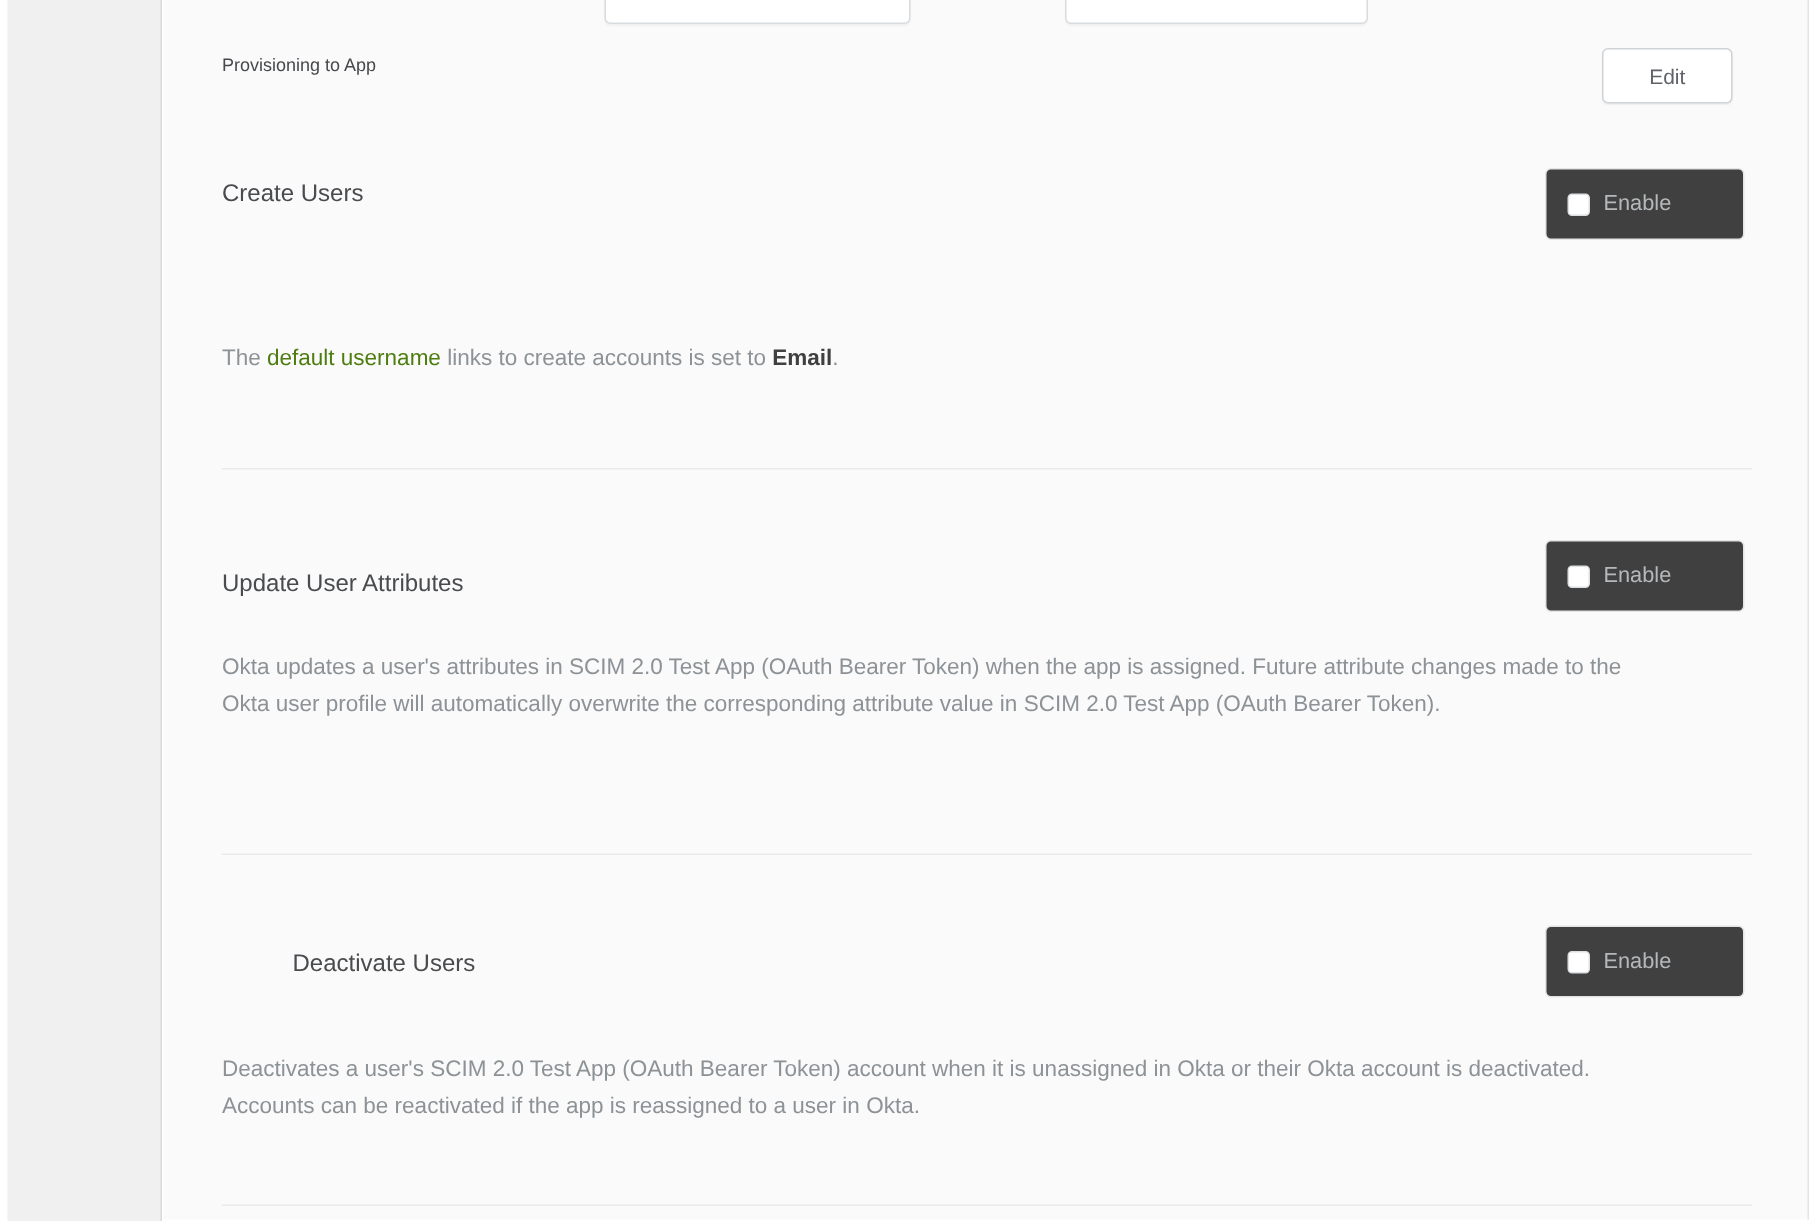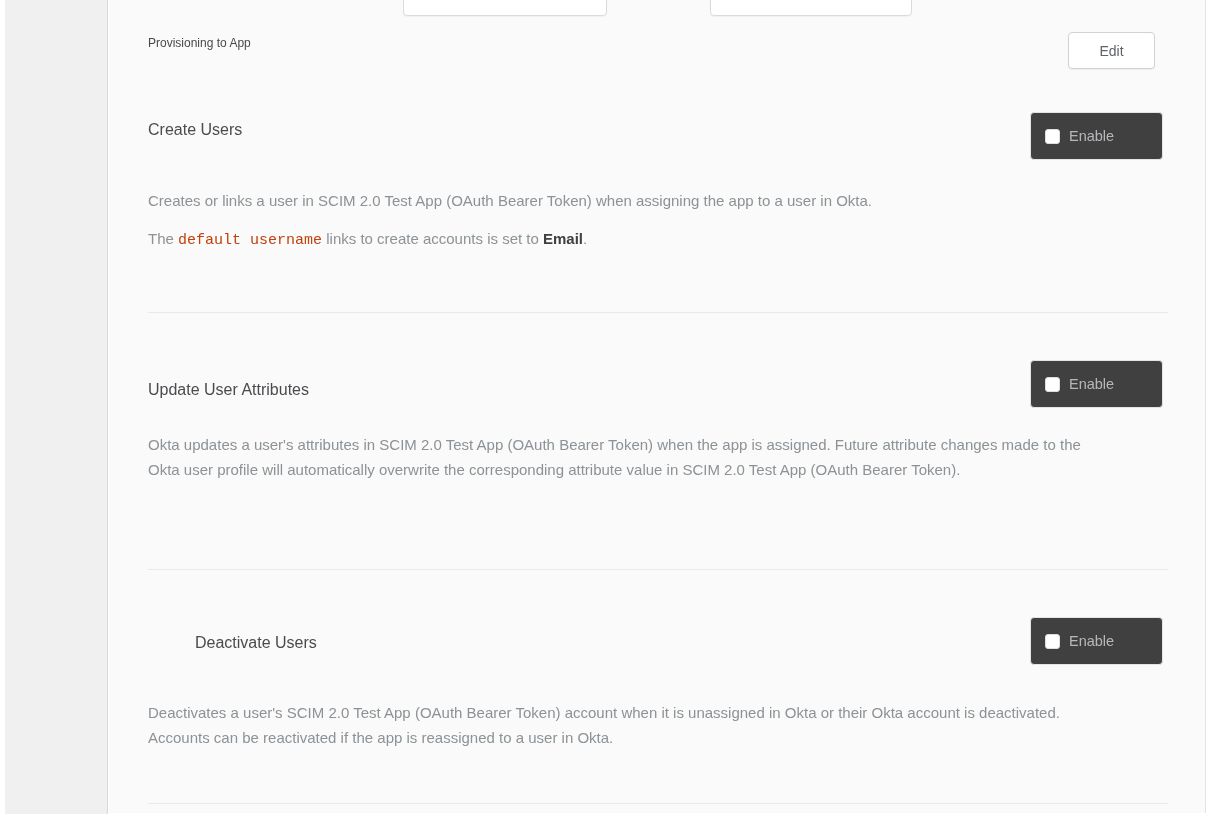--- a/index.html
+++ b/index.html
@@ -104,24 +104,23 @@
     font-size: 15px;
     line-height: 25px;
     color: #8c9296;
   }
   .sec-create .desc-main { top: 76px; }
   .sec-create .desc-note { top: 114px; }
   .sec-update .desc-main { top: 72px; }
   .sec-deactivate .desc-main { top: 83px; }
 
   .desc a {
-    color: #c2410c;
+    color: #4d7c0f;
     text-decoration: none;
     cursor: pointer;
-    font-family: Liberation Mono, monospace;
   }
   .desc strong {
     color: #404040;
     font-weight: bold;
   }
 
   .divider {
     position: absolute;
     left: 39px;
     width: 1020px;
@@ -144,21 +143,20 @@
 
   <h2 class="panel-title">Provisioning to App</h2>
   <button class="edit-btn">Edit</button>
 
   <section class="setting sec-create">
     <h3>Create Users</h3>
     <div class="enable-box">
       <span class="checkbox"></span>
       <span class="enable-label">Enable</span>
     </div>
-    <p class="desc desc-main">Creates or links a user in SCIM 2.0 Test App (OAuth Bearer Token) when assigning the app to a user in Okta.</p>
     <p class="desc desc-note"><span>The </span><a>default username</a><span> links to create accounts is set to </span><strong>Email</strong><span>.</span></p>
     <div class="divider"></div>
   </section>
 
   <section class="setting sec-update">
     <h3>Update User Attributes</h3>
     <div class="enable-box">
       <span class="checkbox"></span>
       <span class="enable-label">Enable</span>
     </div>

